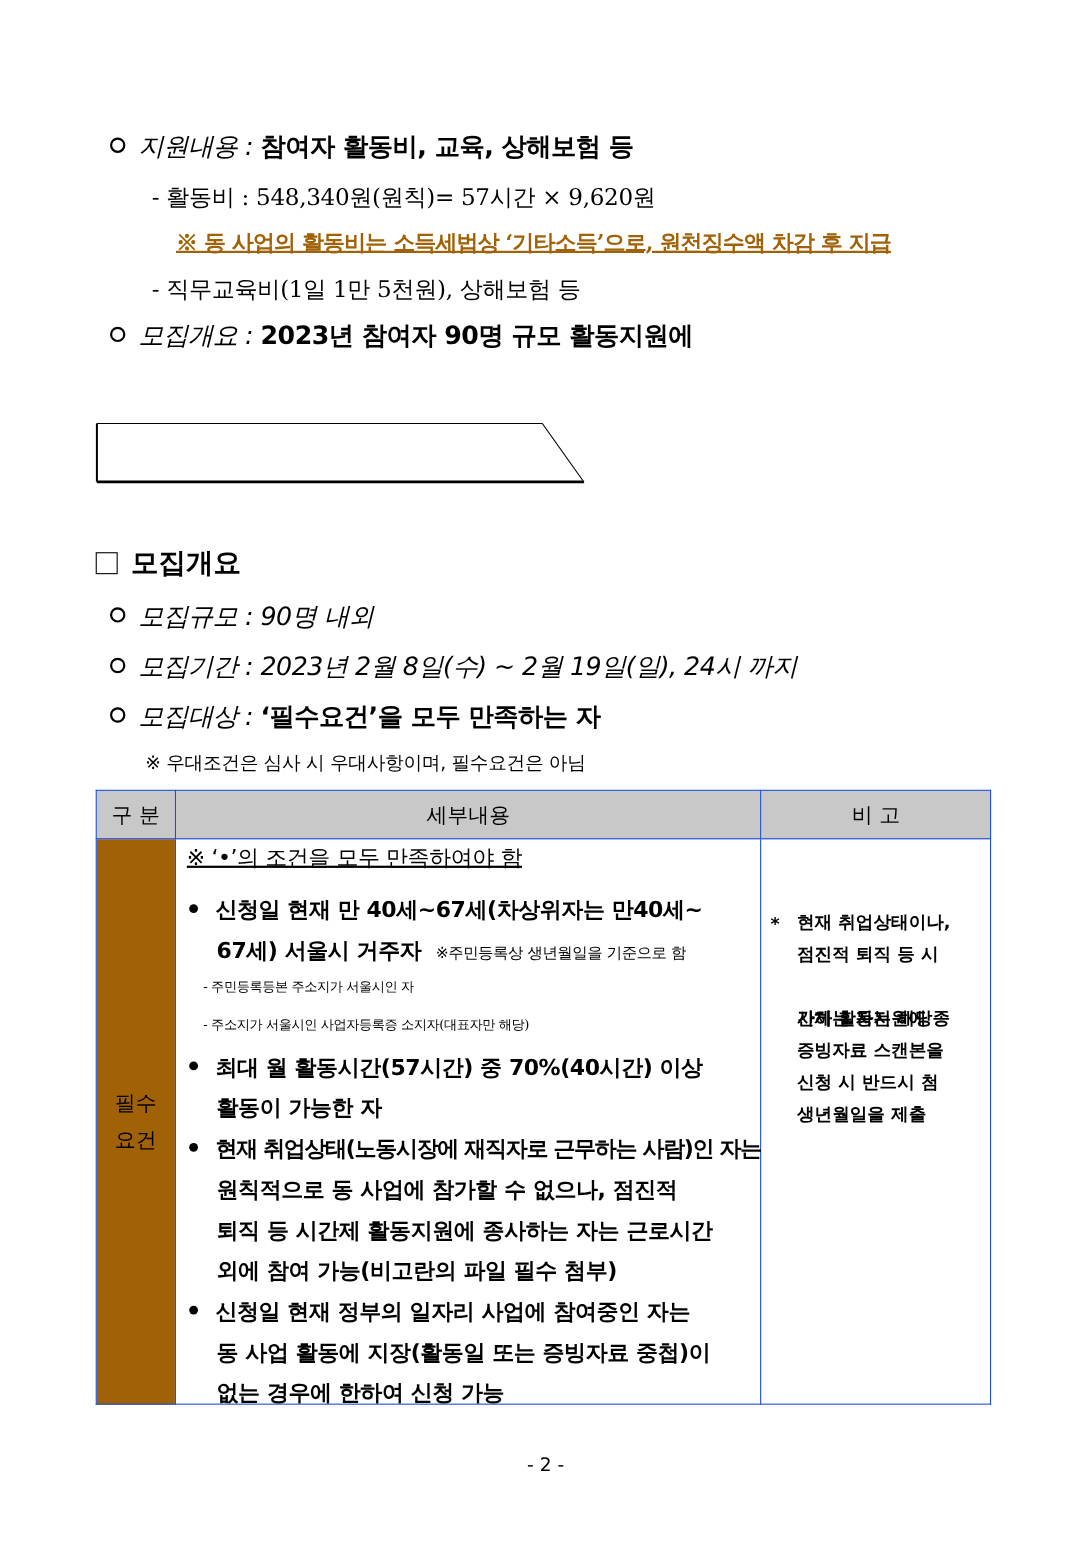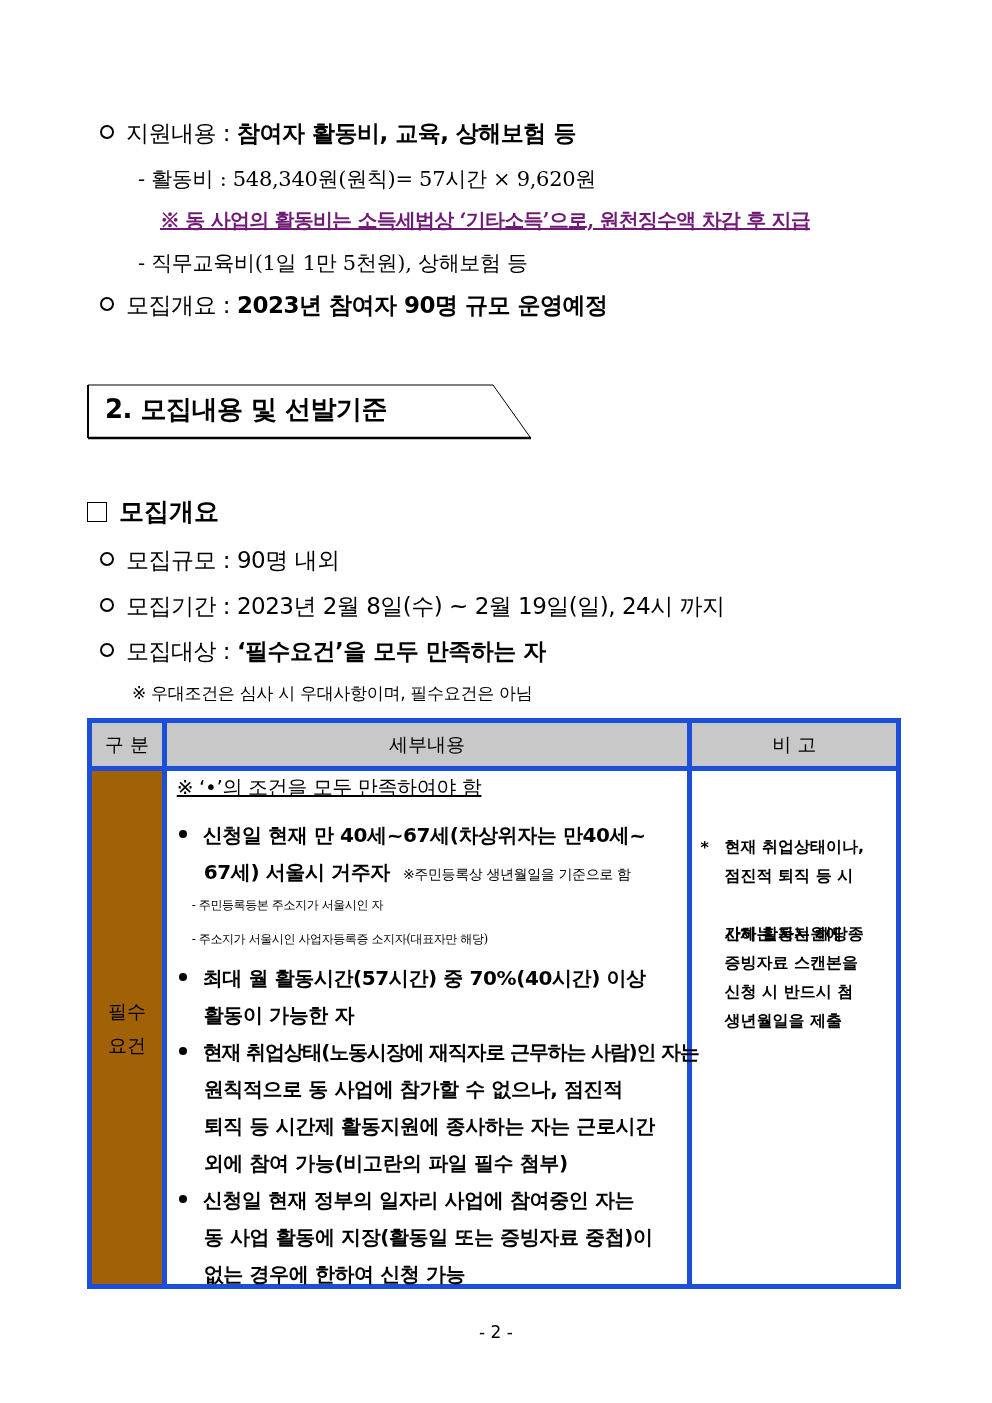--- a/index.html
+++ b/index.html
@@ -2,33 +2,33 @@
 <html><head>
 <meta charset="utf-8">
 <style>
   html, body { margin: 0; padding: 0; background: #ffffff; }
   body { width: 992px; height: 1403px; position: relative; overflow: hidden;
          font-family: "DejaVu Sans", "Liberation Sans", sans-serif; color: #000; }
   .abs { position: absolute; white-space: nowrap; }
   .l1 { font-size: 23px; font-weight: bold; letter-spacing: -0.5px; }
   .l1 .circle { display: inline-block; width: 14px; height: 14px; border: 2px solid #000; border-radius: 50%;
                 margin-right: 12px; vertical-align: 2px; box-sizing: border-box; }
-  .l1 .label { font-weight: normal; }
+  .l1 .label { font-weight: normal; font-style: italic; }
   .l2 { font-family: "DejaVu Serif", "Liberation Serif", serif; font-size: 21px; letter-spacing: -0.3px; }
-  .red { color: #701a75; font-family: "DejaVu Serif", "Liberation Serif", serif; font-size: 20px; font-weight: bold;
+  .red { color: #a16207; font-family: "DejaVu Serif", "Liberation Serif", serif; font-size: 20px; font-weight: bold;
          text-decoration: underline; letter-spacing: -0.8px; }
   .section-box { position: absolute; left: 87px; top: 383px; width: 444px; height: 55px; }
   .section-box svg { position: absolute; left: 0; top: 0; }
   .section-title { position: absolute; left: 18px; top: 9px; font-size: 26px; font-weight: bold; letter-spacing: -0.5px; }
   .sq-heading { font-size: 25px; font-weight: bold; }
   .sq { display: inline-block; width: 20px; height: 20px; border: 1.5px solid #000; margin-right: 12px;
         vertical-align: -2px; box-sizing: border-box; }
   .note { font-size: 17px; letter-spacing: -0.3px; }
   table.req { position: absolute; left: 87px; top: 718px; width: 814px; border-collapse: collapse; }
-  table.req td, table.req th { border: 5px solid #1d4ed8; padding: 0; vertical-align: top; }
+  table.req td, table.req th { border: 1px solid #1d4ed8; padding: 0; vertical-align: top; }
   table.req th { background: #c8c8c8; height: 43px; font-weight: normal; font-family: "DejaVu Serif", "Liberation Serif", serif;
                  font-size: 19px; vertical-align: middle; text-align: center; }
   td.cat { background: #a16207; width: 71px; vertical-align: middle !important; text-align: center;
            font-family: "DejaVu Serif", "Liberation Serif", serif; font-size: 19px; line-height: 34px; }
   td.detail { width: 533px; position: relative; height: 513px; }
   td.remark { width: 208px; position: relative; }
   .dline { position: absolute; white-space: nowrap; font-size: 20px; letter-spacing: -0.4px; }
   .dline.bold { font-weight: bold; }
   .dline.serif { font-family: "DejaVu Serif", "Liberation Serif", serif; font-size: 12px; }
   .dline .small { font-size: 14px; font-weight: normal; margin-top: 28px; }
@@ -41,30 +41,29 @@
 </head>
 <body>
 
 <div class="abs l1" style="left:100px; top:118px;">
   <span class="circle"></span><span class="label">지원내용 : </span><span>참여자 활동비, 교육, 상해보험 등</span>
 </div>
 <div class="abs l2" style="left:138px; top:165px;">- 활동비 : 548,340원(원칙)= 57시간 × 9,620원</div>
 <div class="abs red" style="left:160px; top:207px;">※ 동 사업의 활동비는 소득세법상 ‘기타소득’으로, 원천징수액 차감 후 지급</div>
 <div class="abs l2" style="left:138px; top:249px;">- 직무교육비(1일 1만 5천원), 상해보험 등</div>
 <div class="abs l1" style="left:100px; top:290px;">
-  <span class="circle"></span><span class="label">모집개요 : </span><span>2023년 참여자 90명 규모 운영예정</span>
+  <span class="circle"></span><span class="label">모집개요 : </span><span>2023년 참여자 90명 규모 활동지원에</span>
 </div>
 
 <div class="section-box">
   <svg width="446" height="57" viewBox="0 0 446 57">
     <polyline points="1,2 406,2 443,54" fill="none" stroke="#000" stroke-width="1"></polyline>
     <line x1="1" y1="2" x2="1" y2="55" stroke="#000" stroke-width="2"></line>
     <line x1="1" y1="55" x2="444" y2="55" stroke="#000" stroke-width="2.5"></line>
   </svg>
-  <div class="section-title">2. 모집내용 및 선발기준</div>
 </div>
 
 <div class="abs sq-heading" style="left:87px; top:495px;">
   <span class="sq"></span><span>모집개요</span>
 </div>
 <div class="abs l1" style="left:100px; top:545px;">
   <span class="circle"></span><span class="label">모집규모 : </span><span class="label">90명 내외</span>
 </div>
 <div class="abs l1" style="left:100px; top:591px;">
   <span class="circle"></span><span class="label">모집기간 : </span><span class="label">2023년 2월 8일(수) ~ 2월 19일(일), 24시 까지</span>

